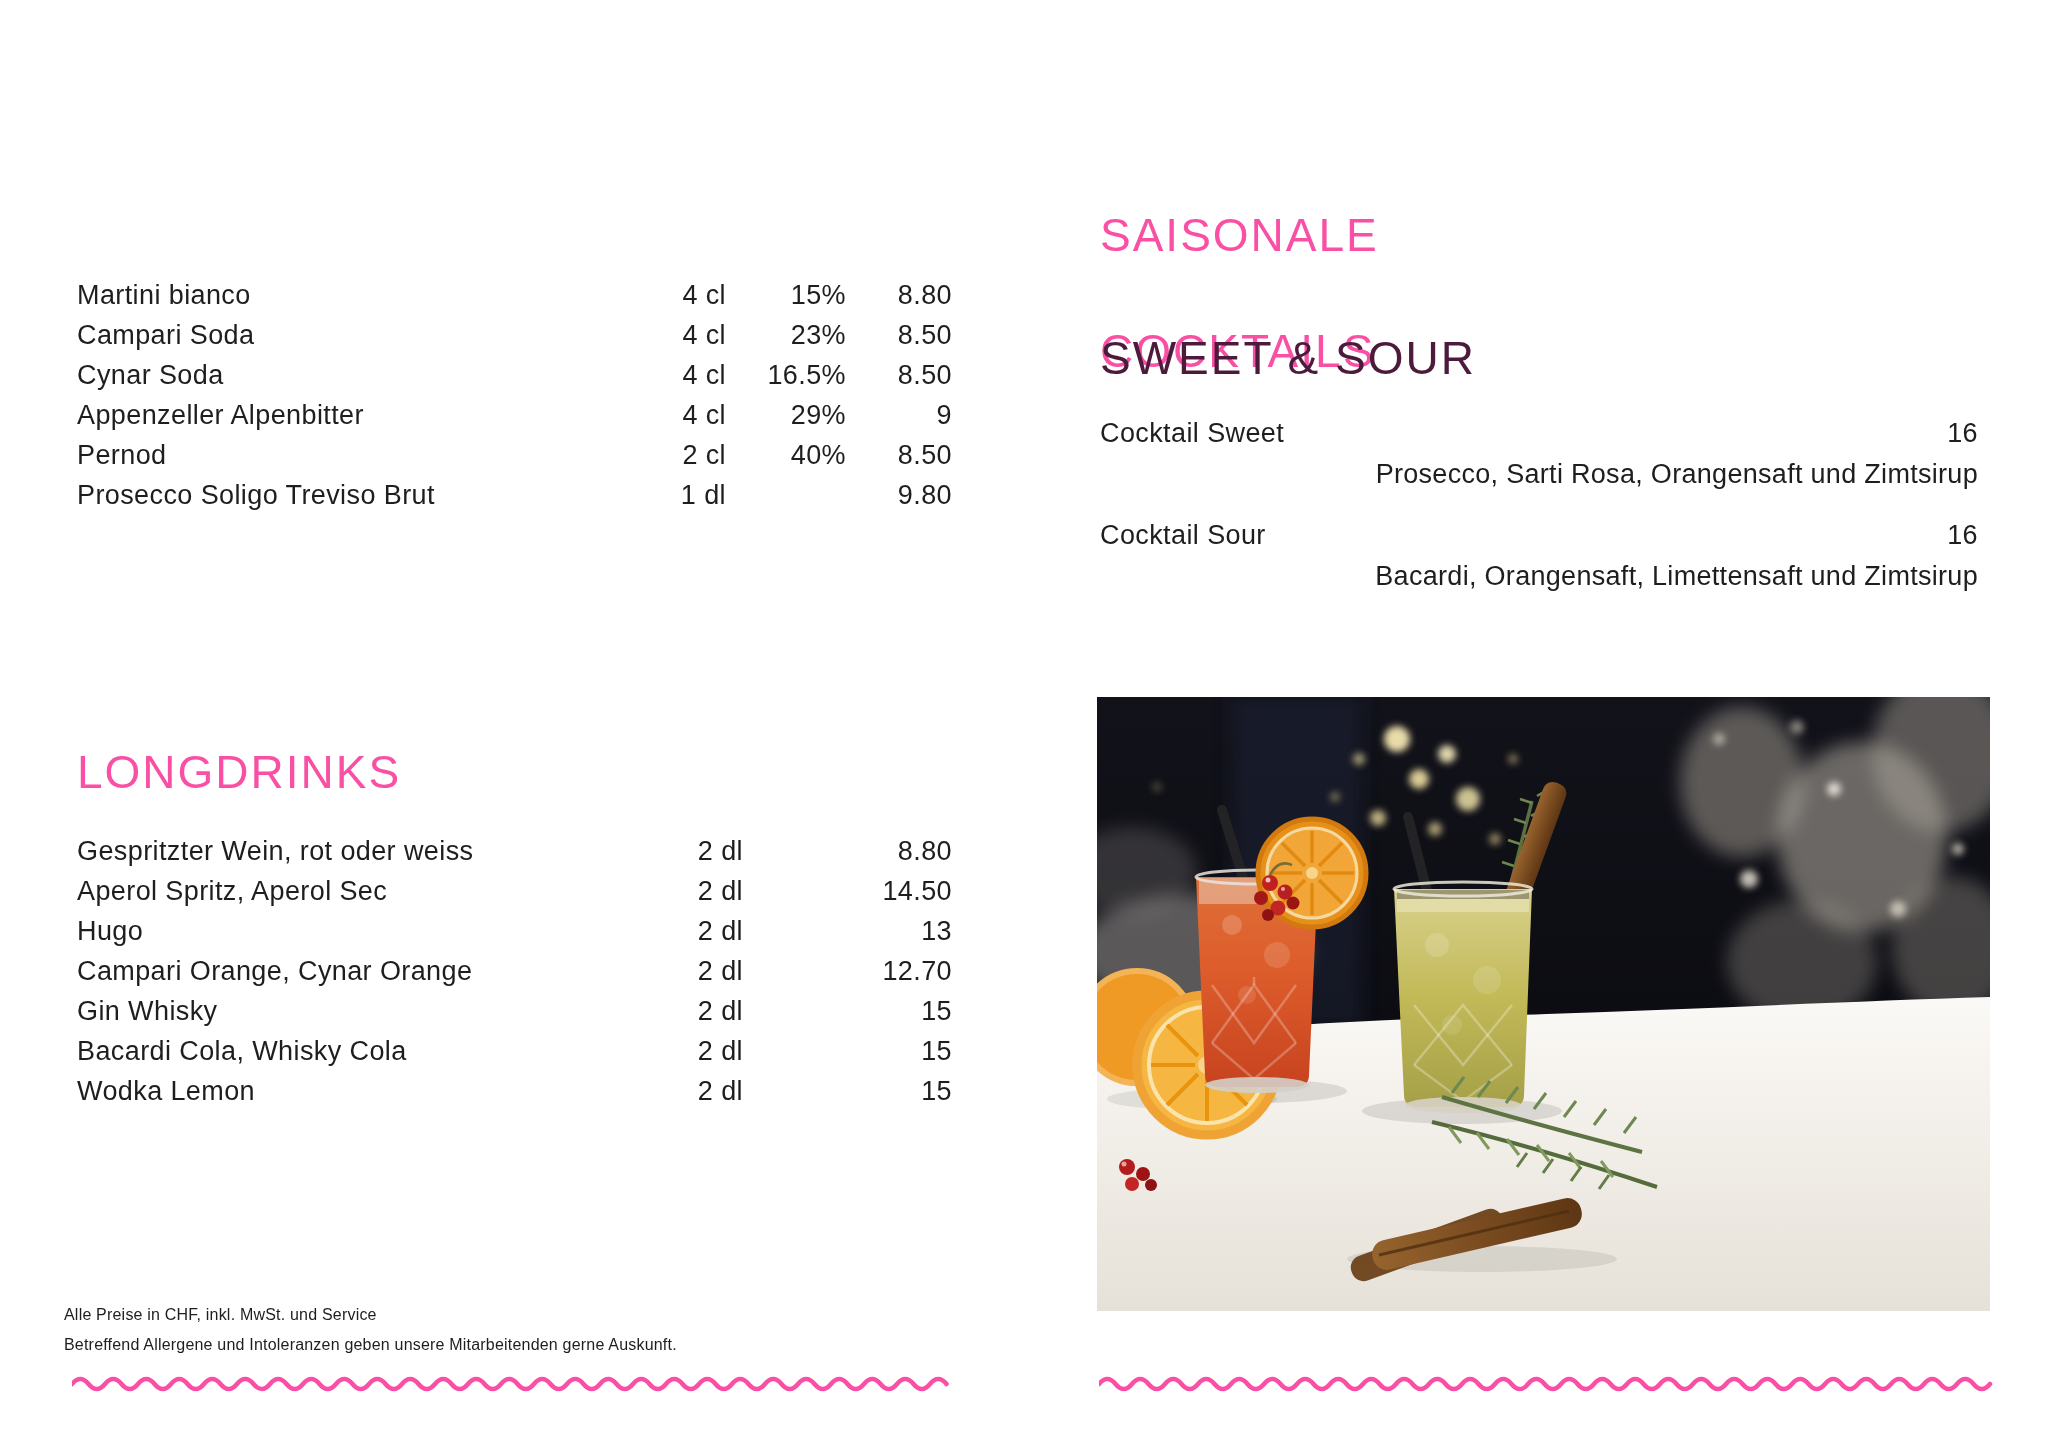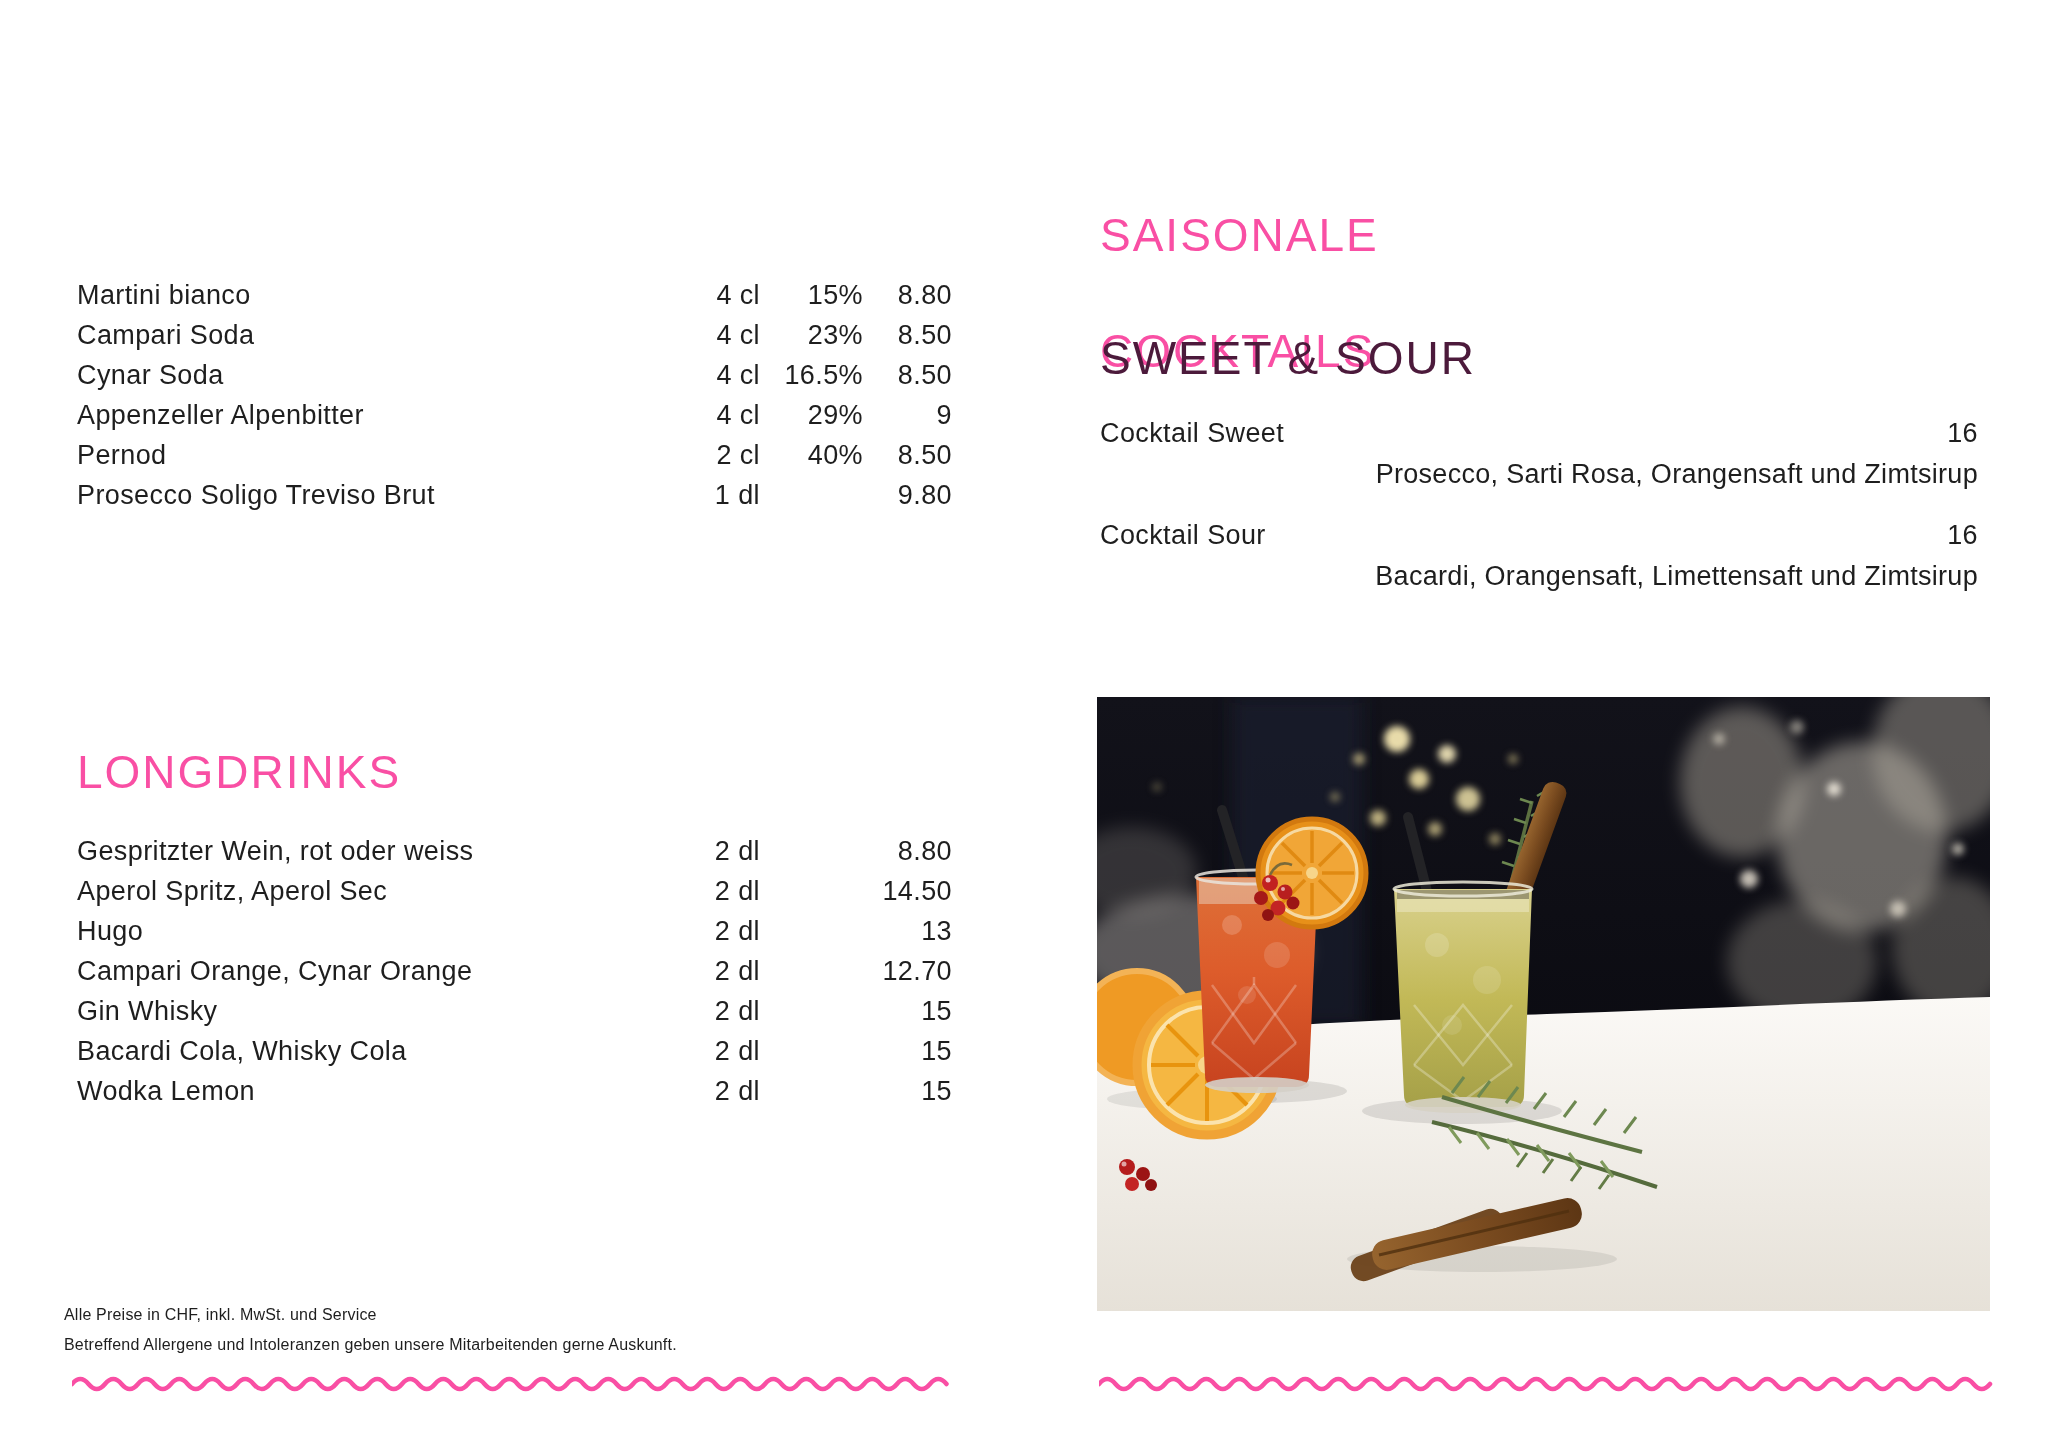--- a/index.html
+++ b/index.html
@@ -6,21 +6,21 @@
   .page{
     position:relative;width:2058px;height:1455px;background:#ffffff;overflow:hidden;
     font-family:"Liberation Sans",sans-serif;color:var(--ink,#1E1E1E);
   }
   .heading{
     position:absolute;font-size:46px;line-height:1.26;letter-spacing:2px;
     color:var(--pink,#F94FA4);font-weight:400;white-space:pre-line;
   }
   .heading.plum{color:var(--plum,#4C1A3B);}
   .table{position:absolute;display:flex;flex-direction:column;}
-  .row{display:grid;height:40px;align-items:center;font-size:27px;letter-spacing:.4px;}
+  .row{display:grid;height:40px;align-items:center;font-size:27px;letter-spacing:.4px;gap:17px;}
   .aperitifs-table .row{grid-template-columns:1fr 80px 103px 89px;}
   .longdrinks-table .row{grid-template-columns:1fr 80px 192px;}
   .num{text-align:right;white-space:nowrap;}
   .cocktail{position:absolute;left:1100px;width:878px;}
   .cocktail .name-row{display:flex;justify-content:space-between;align-items:baseline;
     font-size:27px;line-height:32px;letter-spacing:.4px;gap:20px;}
   .cocktail .desc{font-size:27px;line-height:30px;letter-spacing:.3px;margin-top:10px;text-align:right;}
   .footer{position:absolute;left:64px;top:1300px;font-size:16px;line-height:30px;letter-spacing:.2px;}
   .wave{position:absolute;top:1371px;height:26px;display:block;}
   .photo{position:absolute;left:1097px;top:697px;width:893px;height:614px;display:block;}

